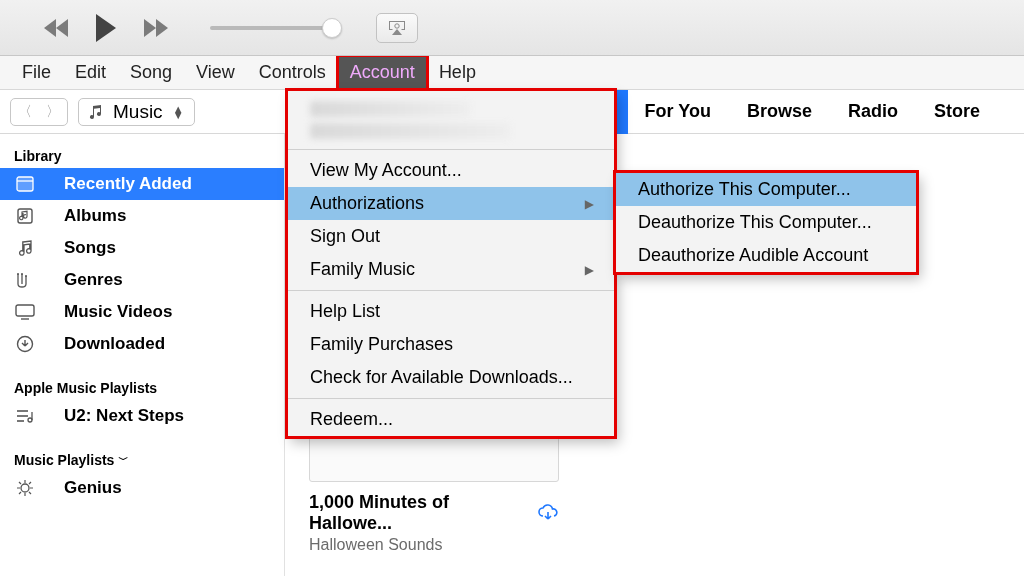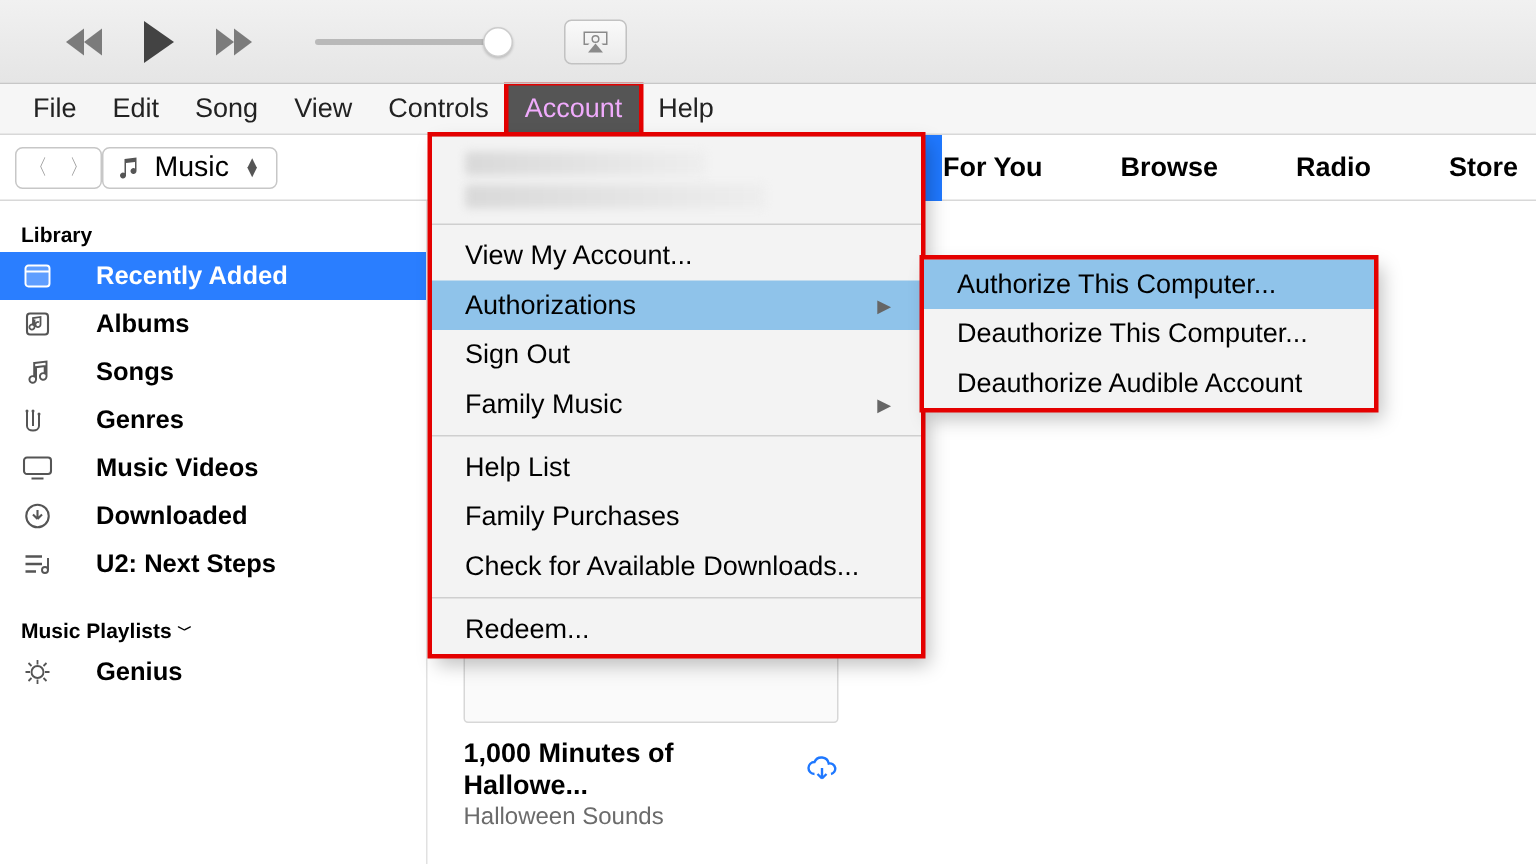--- a/index.html
+++ b/index.html
@@ -15,23 +15,23 @@
   .knob { position: absolute; right: -2px; top: -8px; width: 20px; height: 20px; background: #fff; border: 1px solid #ccc; border-radius: 50%; box-shadow: 0 1px 2px rgba(0,0,0,.2); }
   .airplay { margin-left: 18px; width: 42px; height: 30px; border: 1px solid #c2c2c2; border-radius: 5px; background: linear-gradient(#fafafa,#eaeaea); display: flex; align-items: center; justify-content: center; }
   .apple-logo { position: absolute; left: 50%; transform: translateX(260px); font-size: 34px; color: #444; }
   .menubar { height: 34px; background: #f6f6f6; border-bottom: 1px solid #d8d8d8; display: flex; align-items: stretch; padding-left: 10px; font-size: 18px; }
   .menuitem { padding: 0 12px; display: flex; align-items: center; color: #222; cursor: default; }
   .menuitem.active { background: #555; color: #f0abfc; }
   .red-box { outline: 3px solid #e40000; outline-offset: -1px; }
   .subbar { height: 44px; border-bottom: 1px solid #d8d8d8; display: flex; align-items: center; padding: 0 10px; font-size: 18px; position: relative; }
   .navbtns { display: flex; border: 1px solid #c7c7c7; border-radius: 5px; overflow: hidden; }
   .navbtn { width: 28px; height: 26px; display: flex; align-items: center; justify-content: center; color: #999; font-size: 14px; }
-  .picker { display: flex; align-items: center; border: 1px solid #c7c7c7; border-radius: 5px; height: 28px; padding: 0 10px 0 8px; gap: 10px; background: #fff; }
+  .picker { margin-left: 10px; display: flex; align-items: center; border: 1px solid #c7c7c7; border-radius: 5px; height: 28px; padding: 0 10px 0 8px; gap: 10px; background: #fff; }
   .picker .caret { font-size: 11px; color: #555; line-height: 6px; }
-  .tabs-right { position: absolute; right: 12px; display: flex; gap: 52px; font-weight: 600; }
+  .tabs-right { position: absolute; right: 44px; display: flex; gap: 36px; font-weight: 600; }
   .tab-blue-edge { position: absolute; left: 610px; width: 18px; height: 44px; background: #1f78ff; top: 0; }
   .content { display: flex; height: calc(576px - 56px - 34px - 44px); }
   .sidebar { width: 285px; border-right: 1px solid #e1e1e1; padding-top: 8px; font-size: 17px; }
   .side-head { font-weight: 700; font-size: 14px; padding: 6px 14px 4px; color: #000; }
   .side-item { display: flex; align-items: center; gap: 14px; padding: 6px 14px; }
   .side-item.sel { background: #2a7eff; color: #fff; }
   .side-item .ico { width: 22px; display: flex; justify-content: center; color: #555; }
   .side-item.sel .ico { color: #fff; }
   .side-item.bold { font-weight: 700; gap: 28px; }
   .main { flex: 1; position: relative; padding: 18px 24px; }
@@ -170,20 +170,21 @@
     <div class="side-item bold">
       <span class="ico">
           <svg width="18" height="18" viewBox="0 0 18 18">
             <circle cx="9" cy="9" r="7.5" fill="none" stroke="#555" stroke-width="1.4"></circle>
             <path d="M9 5v6m0 0l-3-3m3 3l3-3" fill="none" stroke="#555" stroke-width="1.4"></path>
           </svg>
         </span>
       <span>Downloaded</span>
     </div>
 
+    <div class="side-head" style="margin-top:14px">Apple Music Playlists</div>
     <div class="side-item bold">
       <span class="ico">
           <svg width="20" height="16" viewBox="0 0 20 16">
             <line x1="2" y1="3" x2="13" y2="3" stroke="#555" stroke-width="1.6"></line>
             <line x1="2" y1="8" x2="13" y2="8" stroke="#555" stroke-width="1.6"></line>
             <line x1="2" y1="13" x2="9" y2="13" stroke="#555" stroke-width="1.6"></line>
             <circle cx="15" cy="12" r="2" fill="none" stroke="#555" stroke-width="1.3"></circle>
             <line x1="17" y1="12" x2="17" y2="4" stroke="#555" stroke-width="1.3"></line>
           </svg>
         </span>

